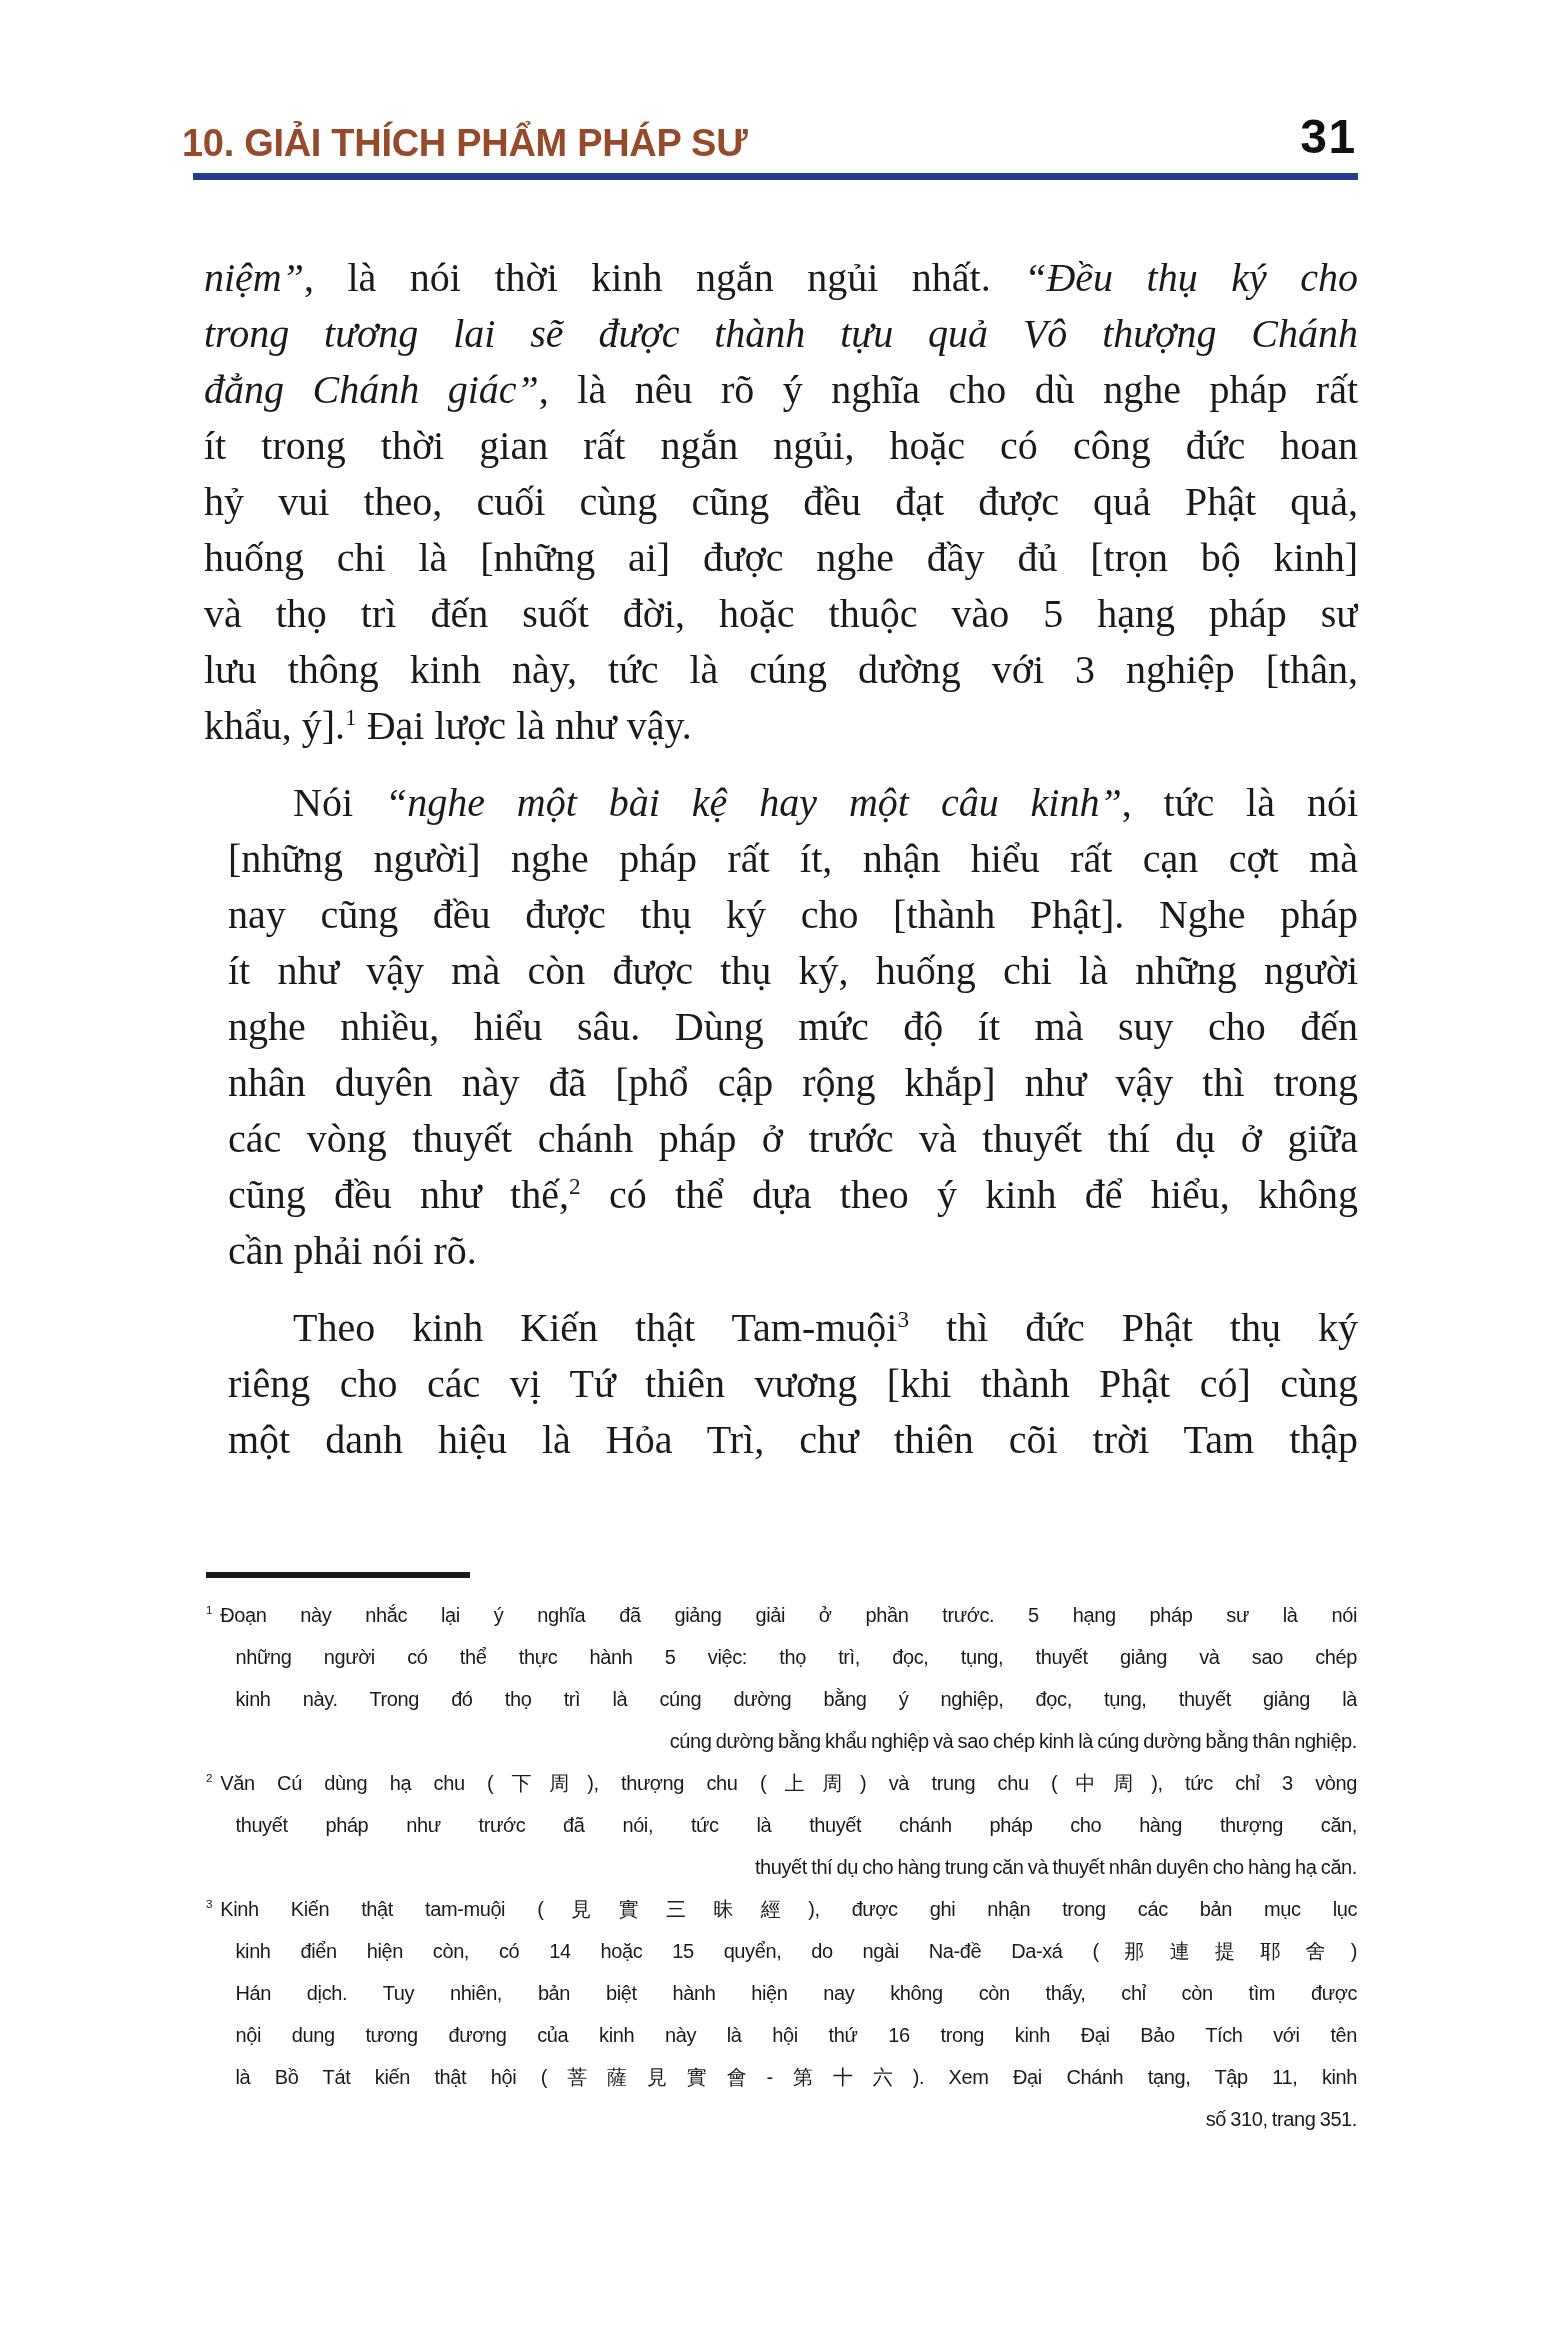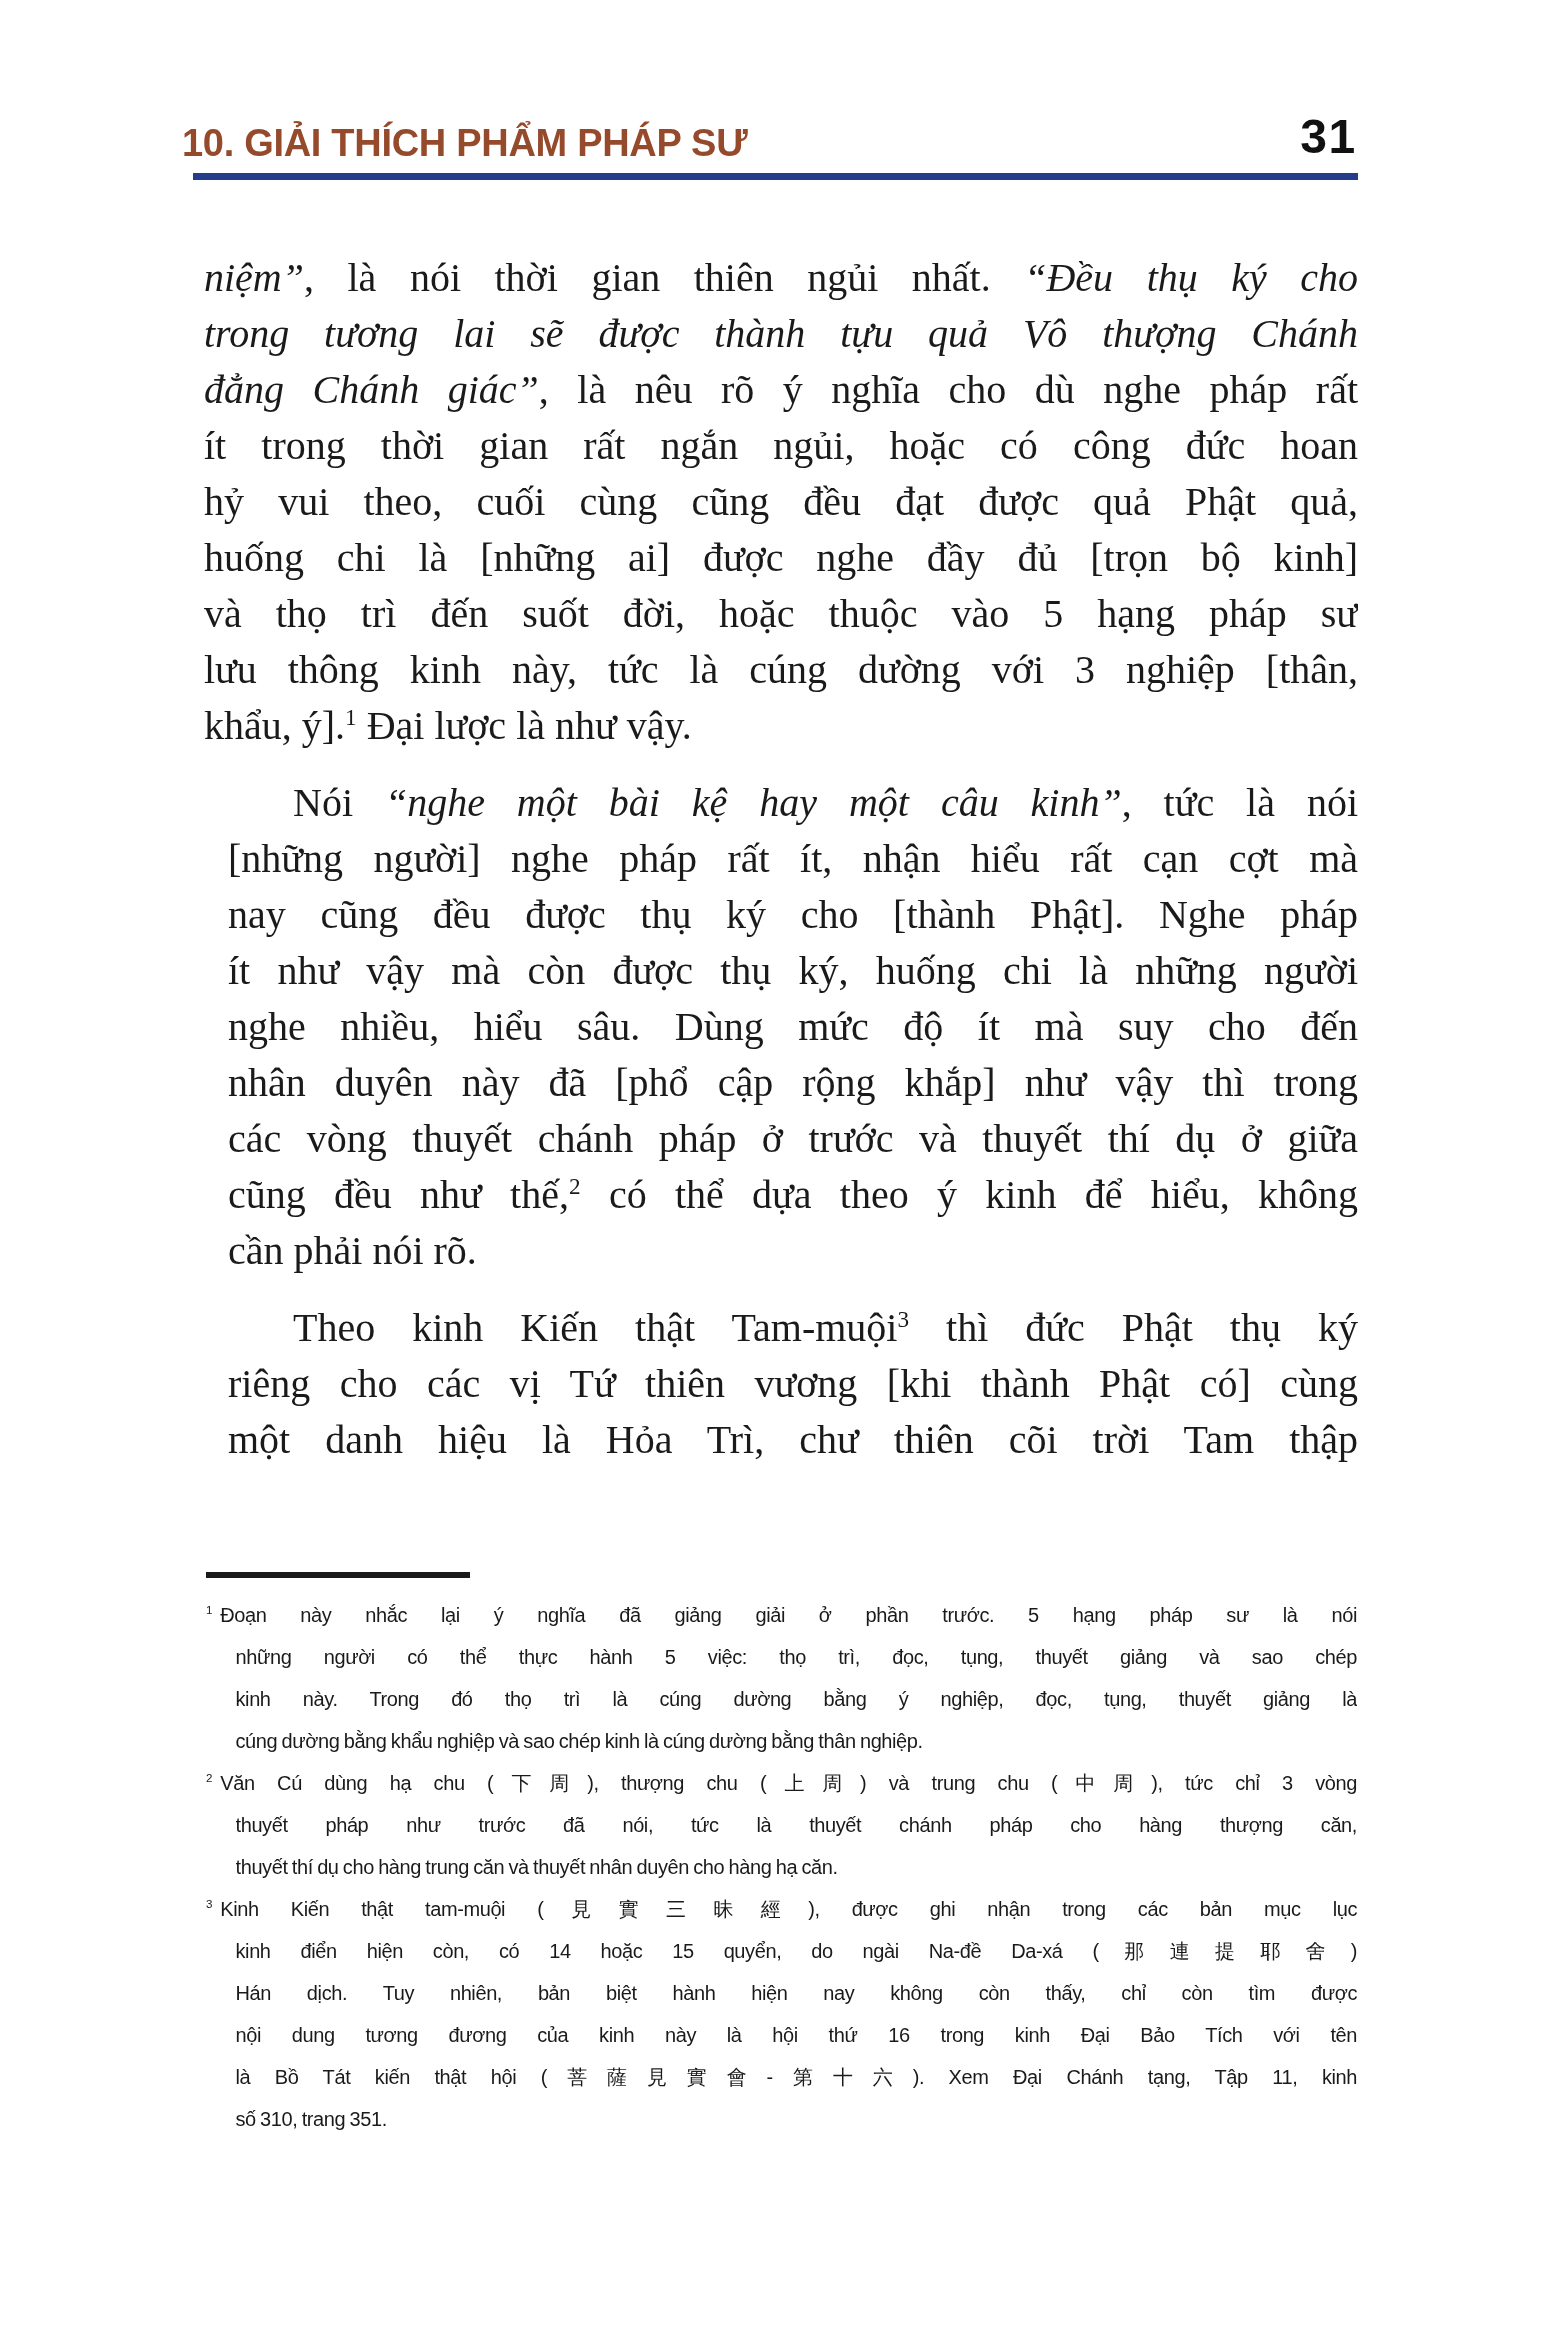--- a/index.html
+++ b/index.html
@@ -69,40 +69,41 @@
   }
   .footnotes{
     position:absolute;left:206px;top:1594px;width:1151px;
     font-family:"Liberation Sans","DejaVu Sans",sans-serif;
     font-size:20px;letter-spacing:-0.4px;word-spacing:-0.9px;
   }
   .footnote{margin:0;}
   .fline{
     height:42px;line-height:42px;
     overflow:hidden;
+    text-align:right;
   }
   .fline.just{text-align:justify;}
   .fline.just::after{content:"";display:inline-block;width:100%;height:0;}
   .fline.cont{margin-left:29.5px;}
   .fline sup{margin-right:7.8px;}
 </style>
 </head>
 <body>
 
 <div class="page">
 
   <div class="running-header">10. GIẢI THÍCH PHẨM PHÁP SƯ</div>
 
   <div class="page-number">31</div>
 
   <div class="header-rule"></div>
 
   <main class="body-text">
       <div class="para">
-        <div class="bline just"><span class="it">niệm”</span><span>, là nói thời gian thiên ngủi nhất. </span><span class="it">“Đều thụ ký cho</span></div>
+        <div class="bline just"><span class="it">niệm”</span><span>, là nói thời kinh ngắn ngủi nhất. </span><span class="it">“Đều thụ ký cho</span></div>
         <div class="bline just"><span class="it">trong tương lai sẽ được thành tựu quả Vô thượng Chánh</span></div>
         <div class="bline just"><span class="it">đẳng Chánh giác”</span><span>, là nêu rõ ý nghĩa cho dù nghe pháp rất</span></div>
         <div class="bline just"><span>ít trong thời gian rất ngắn ngủi, hoặc có công đức hoan</span></div>
         <div class="bline just"><span>hỷ vui theo, cuối cùng cũng đều đạt được quả Phật quả,</span></div>
         <div class="bline just"><span>huống chi là [những ai] được nghe đầy đủ [trọn bộ kinh]</span></div>
         <div class="bline just"><span>và thọ trì đến suốt đời, hoặc thuộc vào 5 hạng pháp sư</span></div>
         <div class="bline just"><span>lưu thông kinh này, tức là cúng dường với 3 nghiệp [thân,</span></div>
         <div class="bline"><span>khẩu, ý].</span><sup>1</sup><span> Đại lược là như vậy.</span></div>
       </div>
       <div class="para">

